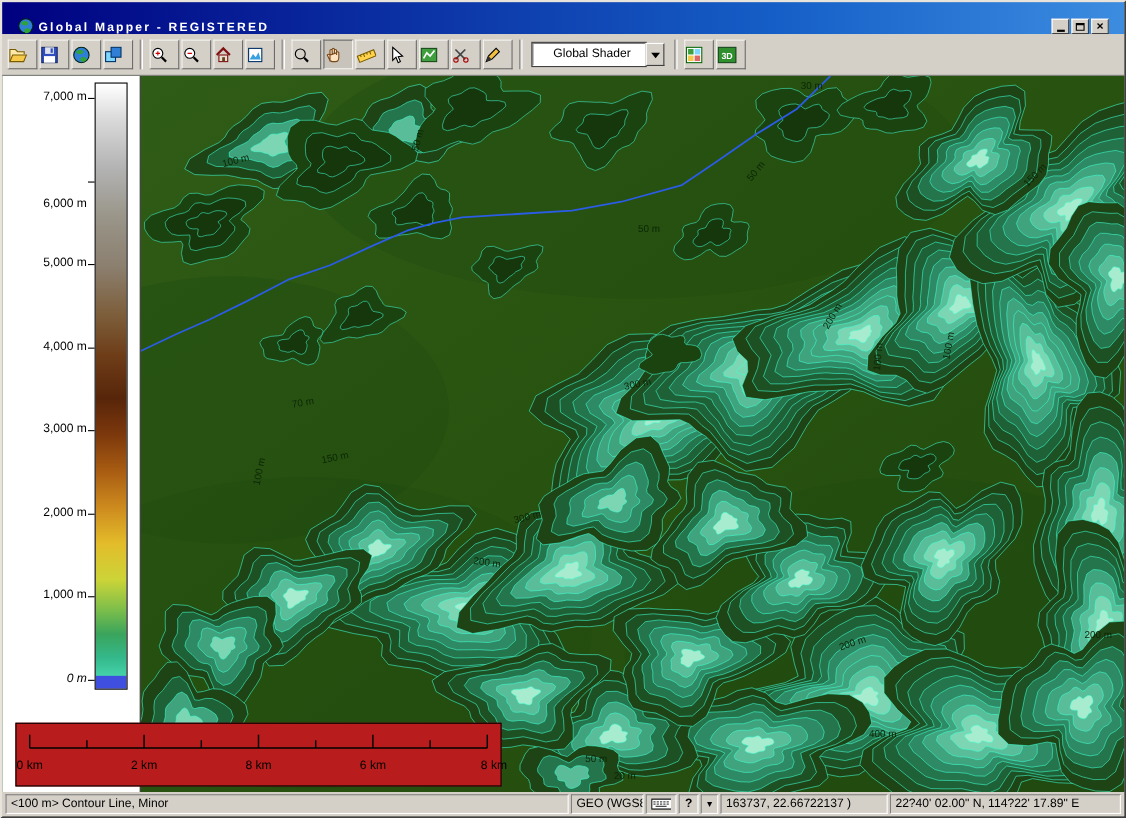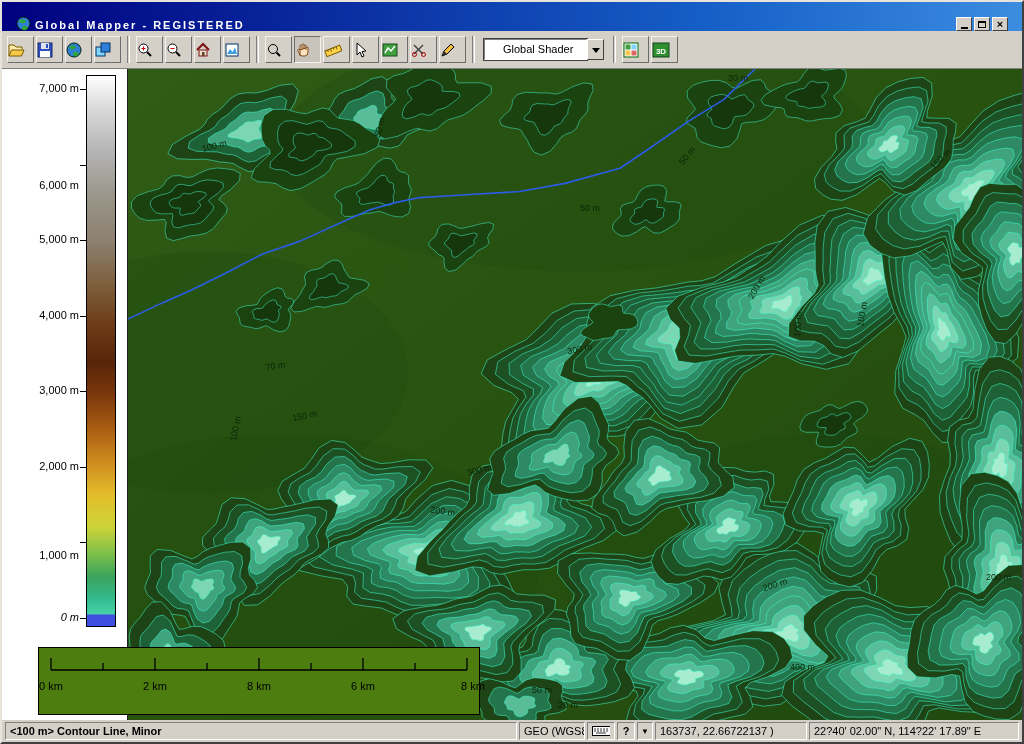--- a/index.html
+++ b/index.html
@@ -35,27 +35,27 @@
 .legend{position:absolute;left:0;top:0;width:126px;bottom:0;background:#fff;border-right:1px solid #202020;z-index:2}
 .legend-bar{position:absolute;left:84px;top:6px;width:30px;height:552px;border:1px solid #000;
  background:linear-gradient(to bottom,
   #ffffff 0%,#d9d9d9 6%,#b3b3b3 14%,#999589 22%,#8c8070 30%,
   #7d5f3c 38%,#6e3d18 45%,#57250a 52%,#7c380c 58%,#a85c12 64%,
   #cd8a1e 70%,#e3bc2a 76%,#ccd438 82%,#7cbe4a 87%,#3aa45c 91%,
   #34b98c 95%,#45d2a8 97.8%,#3f4fe0 98%,#3f4fe0 100%)}
 .legend-label{position:absolute;right:48px;font-size:11px;color:#000;white-space:nowrap}
 .legend-tick{position:absolute;left:78px;width:6px;height:1px;background:#000}
 
-.scalebar{position:absolute;left:36px;bottom:5px;width:442px;height:68px;background:#4d7c0f;border:1px solid #000;z-index:3}
+.scalebar{position:absolute;left:12px;bottom:5px;width:442px;height:58px;background:#b91c1c;border:1px solid #000;z-index:3}
 .scalebar svg{position:absolute;left:0;top:4px}
 .scale-label{position:absolute;top:32px;transform:translateX(-50%);font-size:11px;color:#000;white-space:nowrap}
 
 .statusbar{height:22px;flex:0 0 auto;background:#d4d0c8;display:flex;align-items:stretch;gap:2px;padding:2px 3px;font-size:11px}
 .sb-panel{border:1px solid;border-color:#808080 #fff #fff #808080;padding:2px 4px;white-space:nowrap;overflow:hidden;display:flex;align-items:center}
-.sb-left{flex:1;font-weight:bold}
+.sb-left{flex:1;font-weight:normal}
 .sb-proj{width:66px}
 .sb-kbd{width:28px;justify-content:center}
 .sb-help{width:18px;justify-content:center;font-weight:bold}
 .sb-arrow{width:16px;justify-content:center;font-size:8px}
 .sb-c1{width:152px}
 .sb-c2{width:210px}
 </style>
 </head>
 <body>
 
@@ -498,21 +498,21 @@
           <div class="legend-label" style="top: 82px; margin-top: 28px;">6,000 m</div>
           <div class="legend-tick" style="top: 95.5px;"></div>
           <div class="legend-label" style="top: 164px;">5,000 m</div>
           <div class="legend-tick" style="top: 171px;"></div>
           <div class="legend-label" style="top: 239.5px; text-align: right;">4,000 m</div>
           <div class="legend-tick" style="top: 246.5px;"></div>
           <div class="legend-label" style="top: 315px;">3,000 m</div>
           <div class="legend-tick" style="top: 322px;"></div>
           <div class="legend-label" style="top: 390.5px;">2,000 m</div>
           <div class="legend-tick" style="top: 397.5px;"></div>
-          <div class="legend-label" style="top: 480px; margin-left: 28px;">1,000 m</div>
+          <div class="legend-label" style="top: 466px; margin-left: 28px;">1,000 m</div>
           <div class="legend-tick" style="top: 473px;"></div>
           <div class="legend-label" style="top: 541.5px; font-style: italic;">0 m</div>
           <div class="legend-tick" style="top: 548.5px;"></div>
         </div>
     </div>
     <div class="scalebar">
       <svg id="scale-svg" width="440" height="26">
           <line x1="12" y1="18" x2="428" y2="18" stroke="#000" stroke-width="1.3"></line>
           <line x1="12" y1="6" x2="12" y2="18" stroke="#000" stroke-width="1.3"></line>
           <line x1="64" y1="11" x2="64" y2="18" stroke="#000" stroke-width="1.3"></line>

